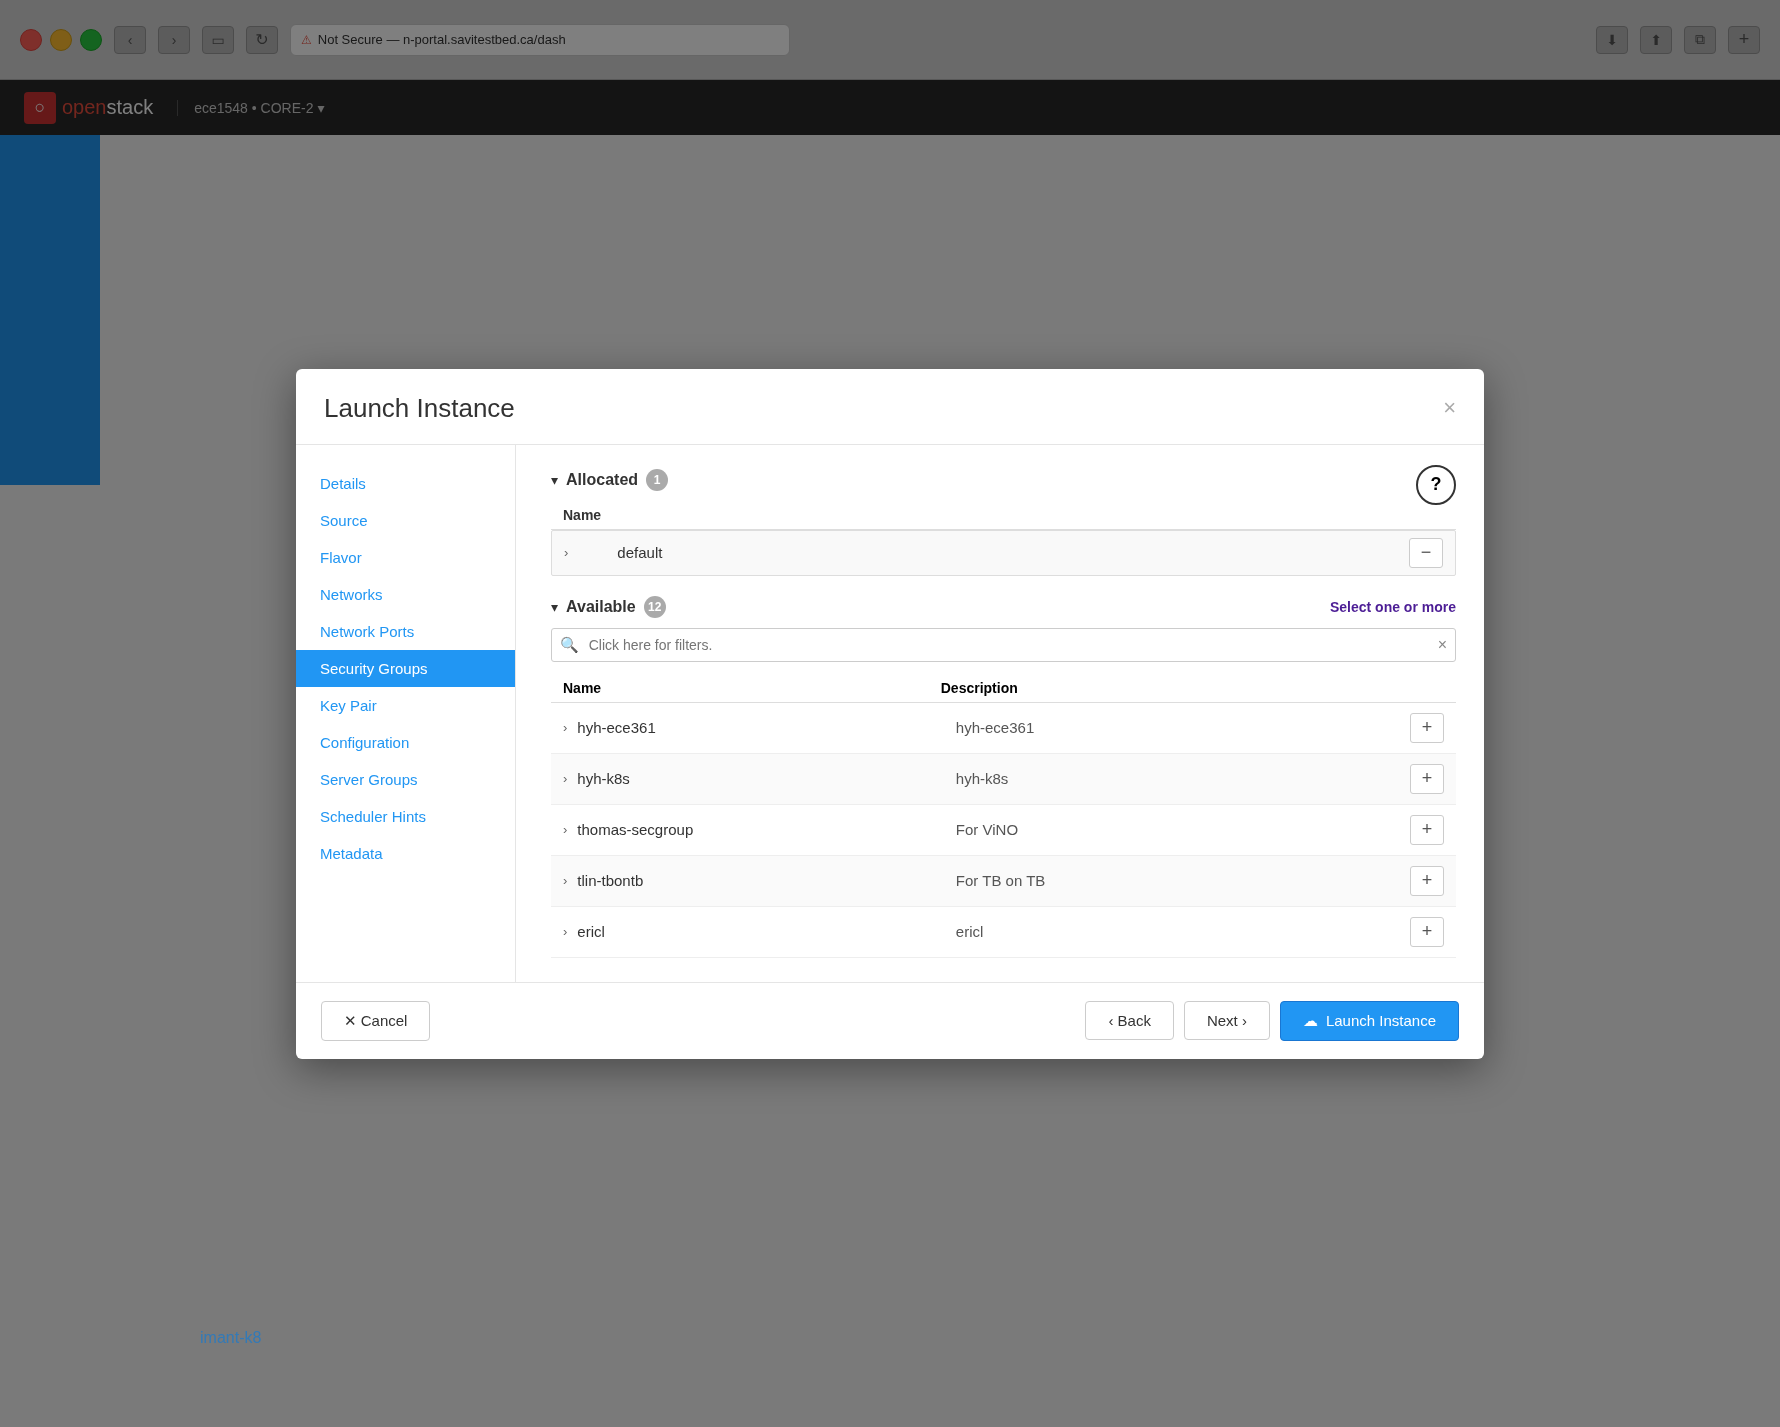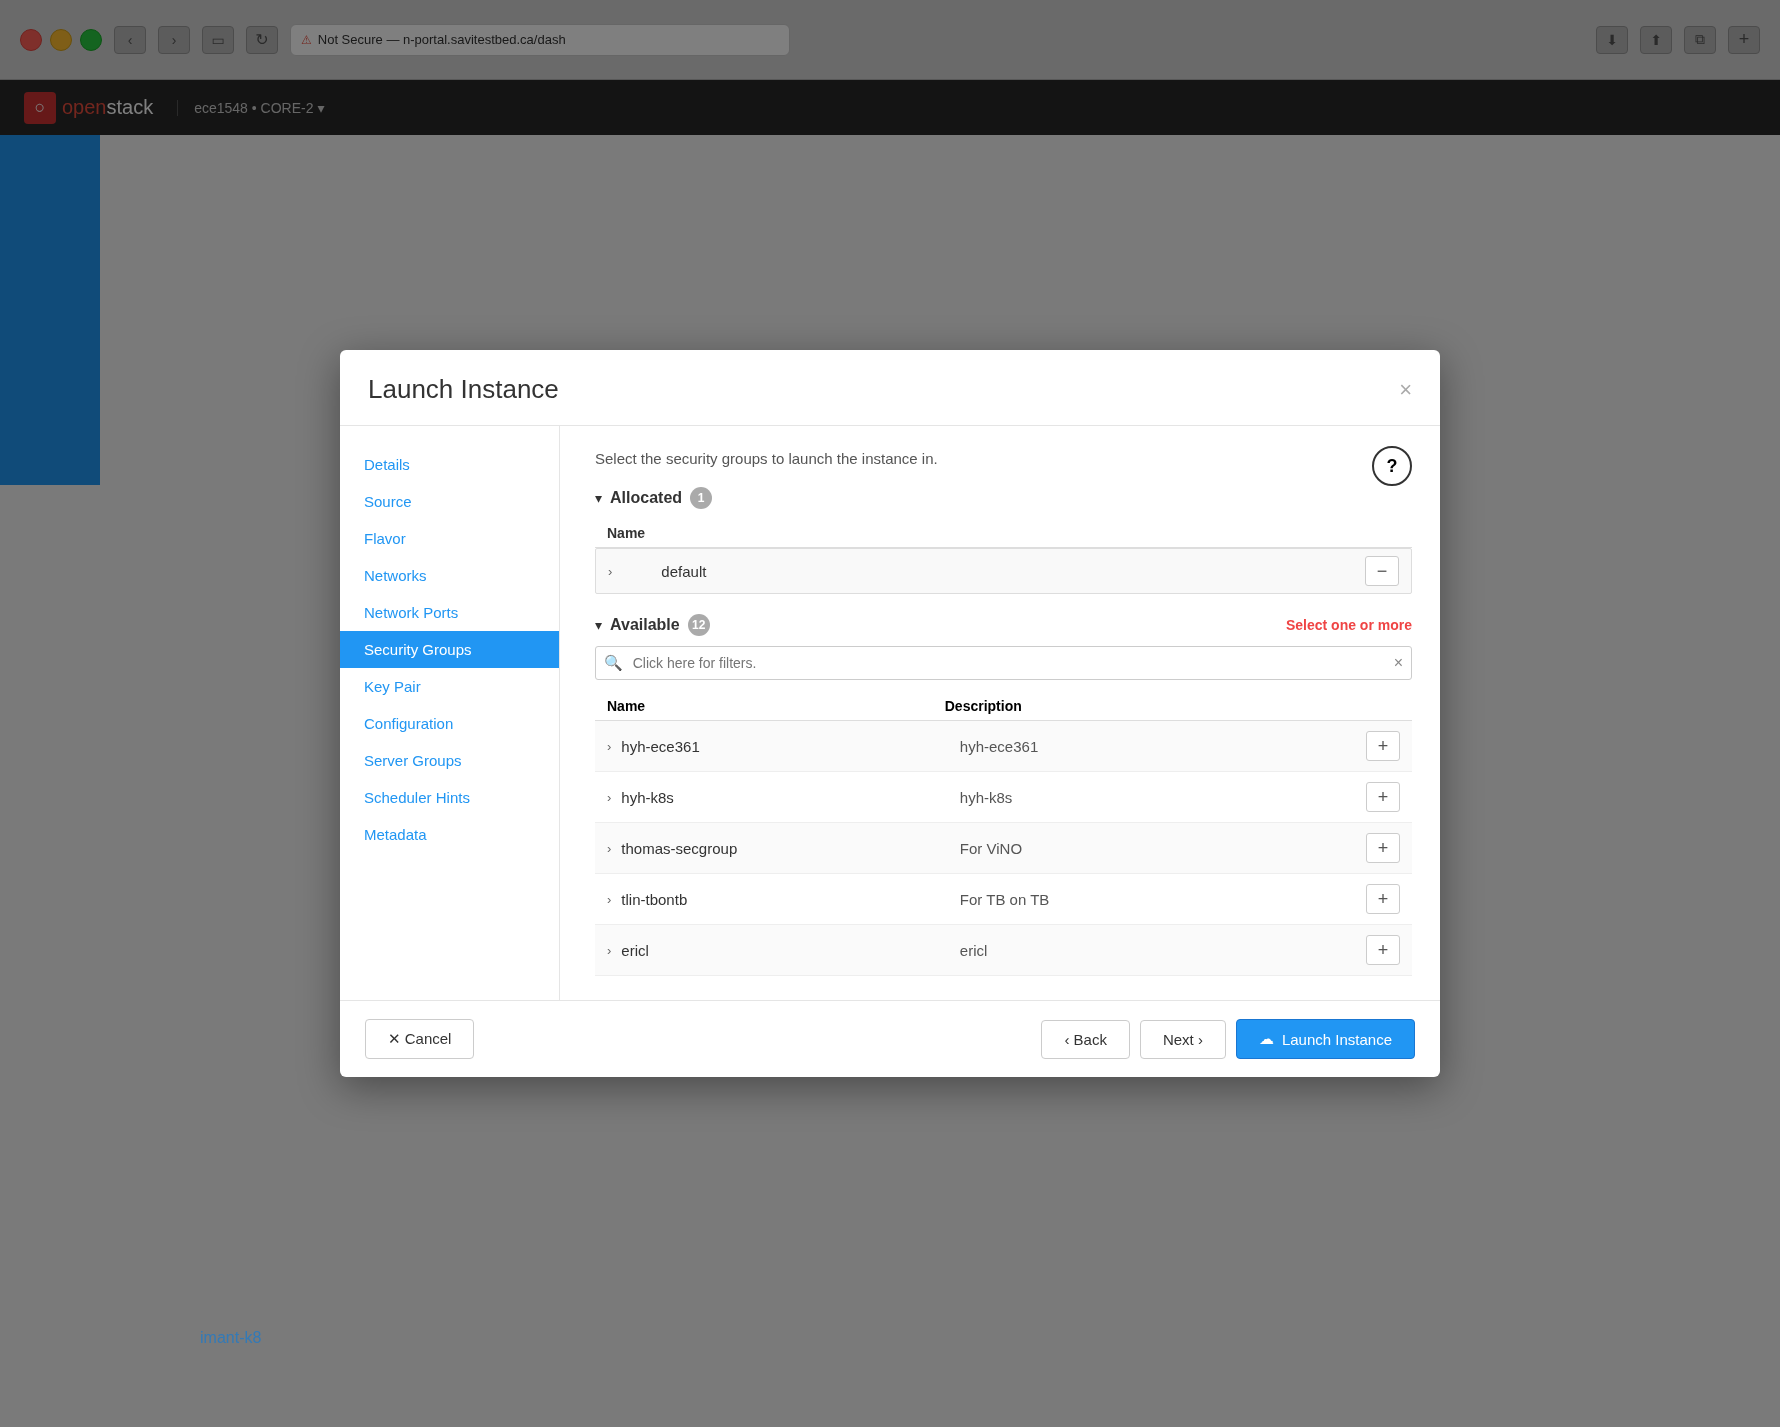--- a/index.html
+++ b/index.html
@@ -81,21 +81,21 @@
       background: rgba(0,0,0,0.5);
       display: flex;
       align-items: center;
       justify-content: center;
     }
 
     
     .modal {
       background: white;
       border-radius: 6px;
-      width: 1100px;
+      width: 1188px;
       max-height: 940px;
       box-shadow: 0 10px 40px rgba(0,0,0,0.4);
       display: flex;
       flex-direction: column;
       position: relative;
     }
 
     .modal-header {
       padding: 24px 28px 20px;
       border-bottom: 1px solid #e5e5e5;
@@ -203,21 +203,21 @@
       display: flex; align-items: center; justify-content: center;
       font-size: 18px; color: #555;
     }
 
     
     .available-header {
       display: flex; align-items: center; justify-content: space-between;
       margin-top: 20px; margin-bottom: 10px;
     }
     .available-left { display: flex; align-items: center; gap: 8px; }
-    .select-more-text { font-size: 14px; color: #ef4444; font-weight: 600; text-align: center; }
+    .select-more-text { font-size: 14px; color: #4c1d95; font-weight: 600; text-align: center; }
 
     
     .filter-bar {
       display: flex; align-items: center;
       border: 1px solid #ccc; border-radius: 3px;
       background: white; margin-bottom: 12px;
       padding: 4px 8px; gap: 6px;
     }
     .filter-bar input {
       flex: 1; border: none; outline: none;
@@ -378,21 +378,20 @@
           <span>Metadata</span>
         </div>
       </nav>
 
       <div class="modal-content">
 
         <button class="help-btn" style="float:right; margin-top:-4px;">
           <span>?</span>
         </button>
 
-        <p class="description-text">Select the security groups to launch the instance in.</p>
 
         <div class="section-header">
           <span class="chevron">▾</span>
           <span class="section-title">Allocated</span>
           <div class="section-badge">1</div>
         </div>
 
         <div class="col-header">
           <span>Name</span>
         </div>

